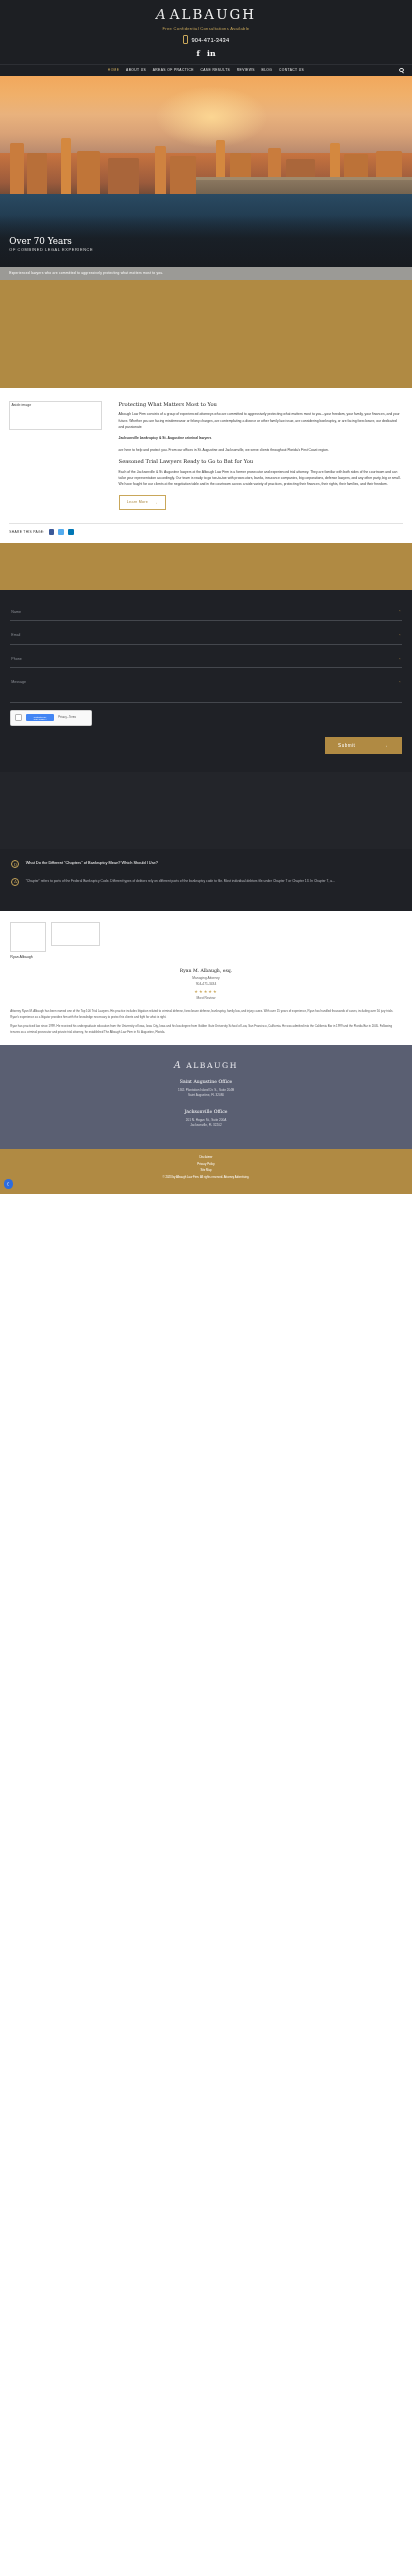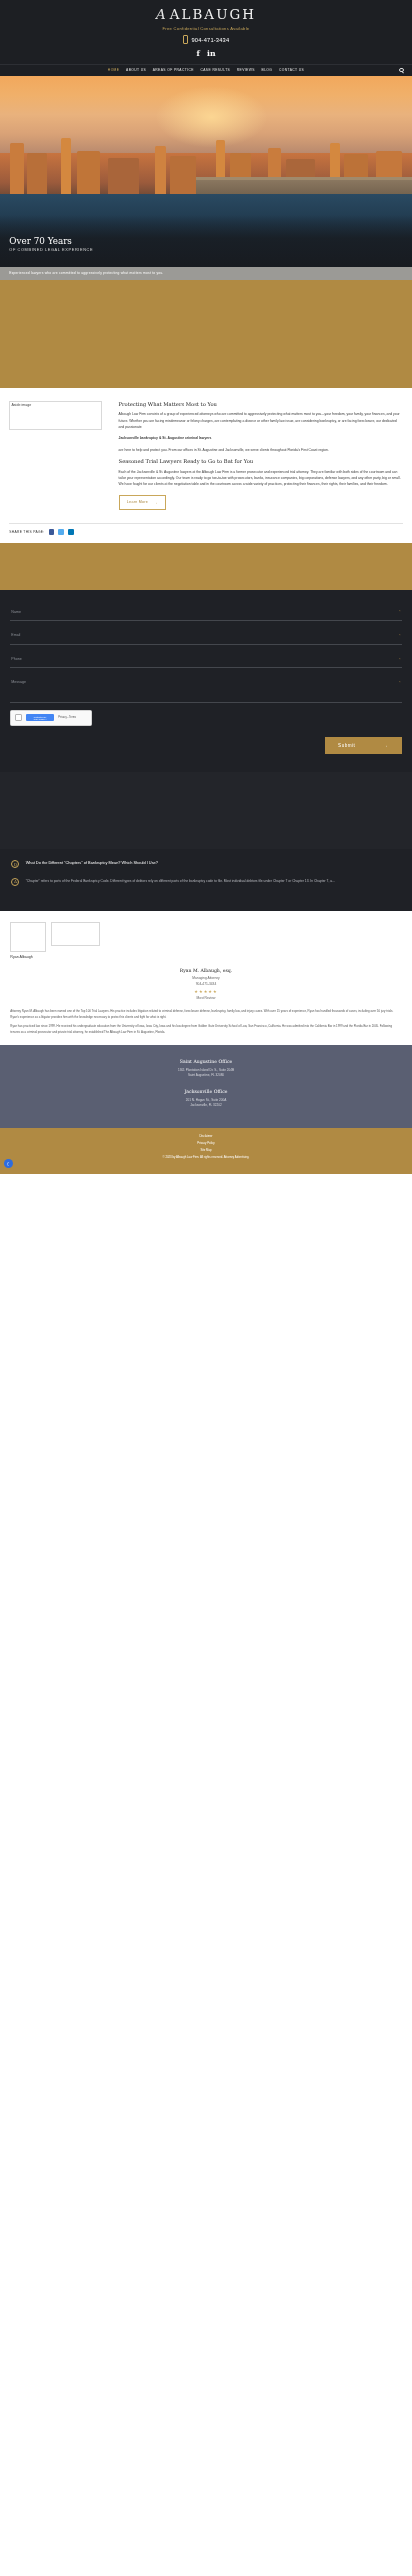--- a/index.html
+++ b/index.html
@@ -381,20 +381,24 @@
       <div class="att-role">Most Review</div>
     </div>
 
     <div class="disclaimer">
       <p>Attorney Ryan M. Albaugh has been named one of the Top 100 Trial Lawyers. His practice includes litigation related to criminal defense, foreclosure defense, bankruptcy, family law, and injury cases. With over 15 years of experience, Ryan has handled thousands of cases, including over 50 jury trials. Ryan's experience as a litigator provides him with the knowledge necessary to protect his clients and fight for what is right.</p>
       <p>Ryan has practiced law since 1999. He received his undergraduate education from the University of Iowa, Iowa City, Iowa and his law degree from Golden Gate University School of Law, San Francisco, California. He was admitted into the California Bar in 1999 and the Florida Bar in 2005. Following tenures as a criminal prosecutor and private trial attorney, he established The Albaugh Law Firm in St. Augustine, Florida.</p>
     </div>
   </div>
 
   <div class="footer">
+    <div class="foot-logo">
+      <span class="fl-mark">A</span>
+      <span class="fl-text">ALBAUGH</span>
+    </div>
 
     <div class="foot-office">
       <h4>Saint Augustine Office</h4>
       <p>1301 Plantation Island Dr. S., Suite 204B</p>
       <p>Saint Augustine, FL 32080</p>
     </div>
 
     <div class="foot-office">
       <h4>Jacksonville Office</h4>
       <p>201 N. Hogan St., Suite 200A</p>

